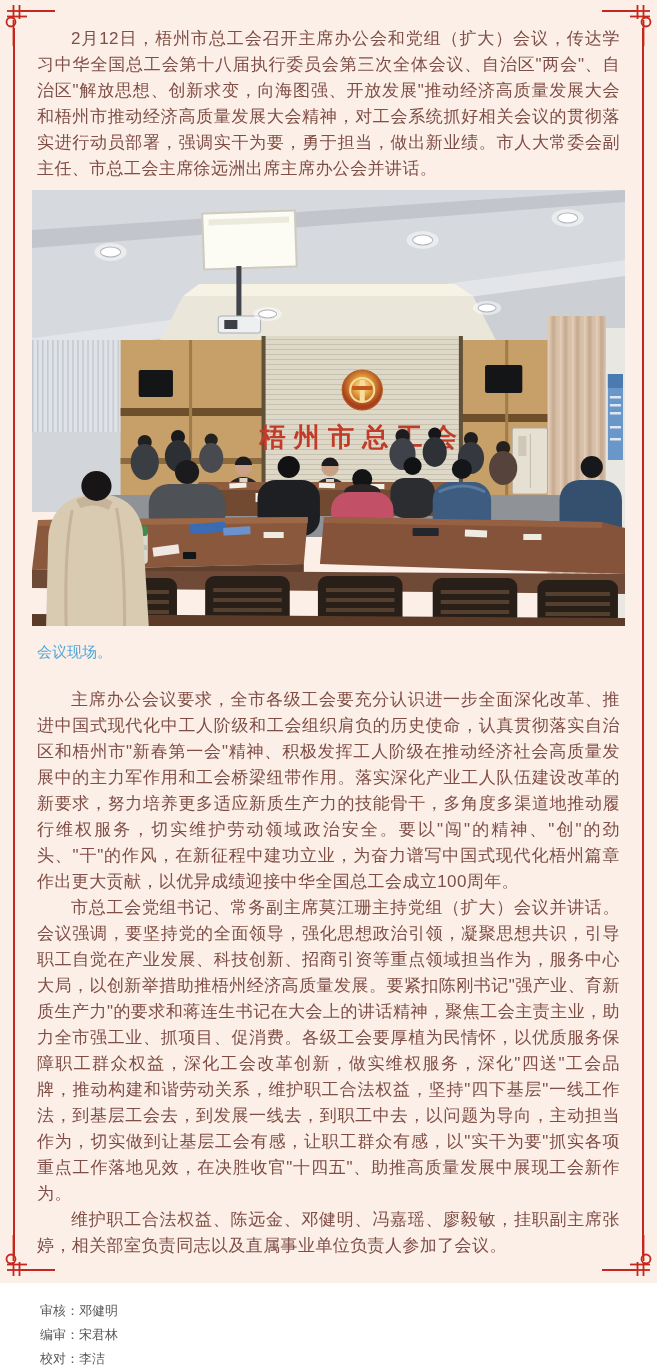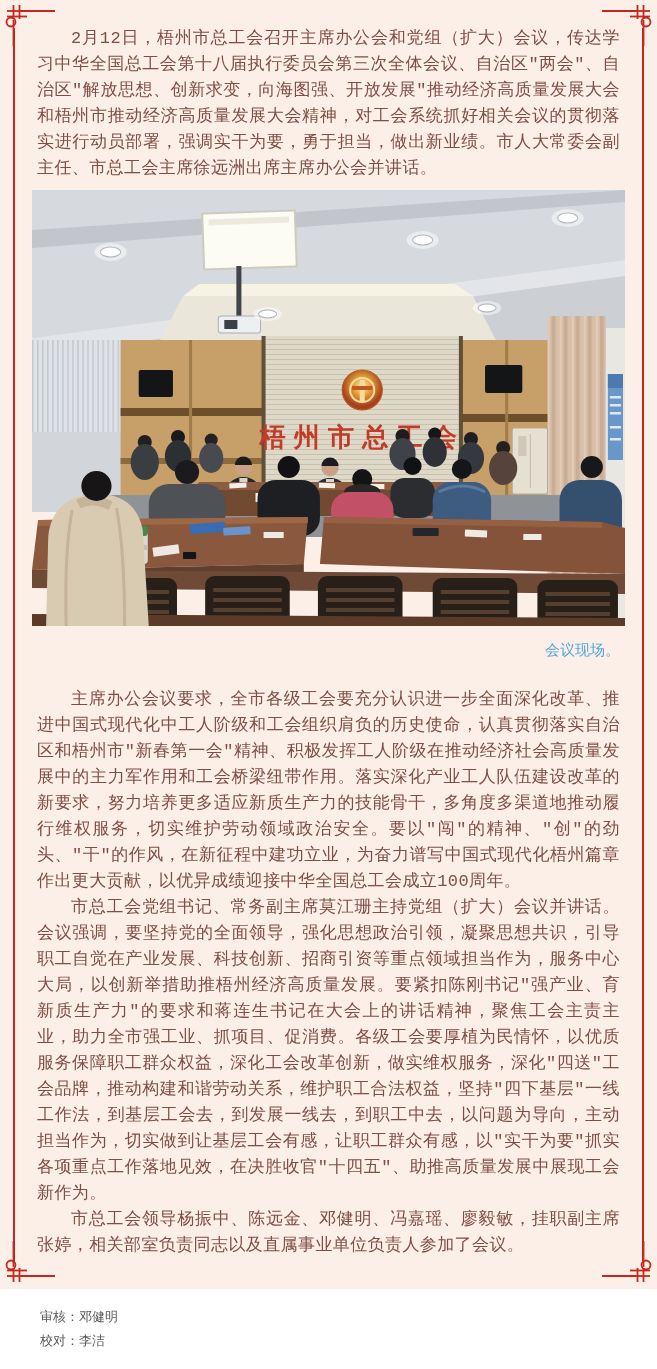--- a/index.html
+++ b/index.html
@@ -1,32 +1,32 @@
 <!DOCTYPE html>
 <html><head>
 <meta charset="utf-8">
 <style>
   html,body{margin:0;padding:0;background:#ffffff;}
   body{width:657px;font-family:"Liberation Sans","DejaVu Sans",sans-serif;}
   .page{width:657px;position:relative;}
-  .content{position:relative;background:#fcefe7;padding:26px 37px 30px;box-sizing:border-box;font-family:Liberation Mono, monospace;}
+  .content{position:relative;background:#fcefe7;padding:26px 37px 24px;box-sizing:border-box;}
   .frame-line{position:absolute;width:2px;background:#c5261d;top:28px;bottom:28px;}
   .frame-line.left{left:13px;}
   .frame-line.right{right:13px;}
   .orn{position:absolute;width:50px;height:42px;}
   .orn svg{display:block;width:100%;height:100%;}
   .orn.tl{left:5px;top:4px;}
   .orn.tr{right:5px;top:4px;transform:scaleX(-1);}
   .orn.bl{left:5px;bottom:6px;transform:scaleY(-1);}
   .orn.br{right:5px;bottom:6px;transform:scale(-1,-1);}
   .article p{font-size:17px;line-height:26px;color:#7f4e46;text-align:justify;
     text-indent:2em;margin:0;letter-spacing:0.4px;}
   .photo-wrap{margin:8px -5px 15px;line-height:0;}
   .photo-wrap svg{width:100%;height:436px;display:block;}
-  .caption{text-align:right;color:#51a7da;font-size:15px;line-height:22px;margin:14px 0 24px;}
+  .caption{text-align:left;color:#51a7da;font-size:15px;line-height:22px;margin:14px 0 24px;}
   .footer{padding:16px 4px 8px;}
   .footer div{font-size:13px;line-height:24px;color:#595959;margin-left:36px;}
 </style>
 </head>
 <body>
 
 <div class="page">
   <div class="content">
 
     <div class="frame-line left"></div>
@@ -295,22 +295,23 @@
             <rect x="120" y="356" width="26" height="9" fill="#efe8e2" transform="rotate(-8 133 360)"></rect>
             <rect x="150" y="362" width="13" height="7" rx="1" fill="#141518"></rect>
           </g>
         </svg>
       </div>
 
       <div class="caption">会议现场。</div>
 
       <p>主席办公会议要求，全市各级工会要充分认识进一步全面深化改革、推进中国式现代化中工人阶级和工会组织肩负的历史使命，认真贯彻落实自治区和梧州市"新春第一会"精神、积极发挥工人阶级在推动经济社会高质量发展中的主力军作用和工会桥梁纽带作用。落实深化产业工人队伍建设改革的新要求，努力培养更多适应新质生产力的技能骨干，多角度多渠道地推动履行维权服务，切实维护劳动领域政治安全。要以"闯"的精神、"创"的劲头、"干"的作风，在新征程中建功立业，为奋力谱写中国式现代化梧州篇章作出更大贡献，以优异成绩迎接中华全国总工会成立100周年。</p>
       <p>市总工会党组书记、常务副主席莫江珊主持党组（扩大）会议并讲话。会议强调，要坚持党的全面领导，强化思想政治引领，凝聚思想共识，引导职工自觉在产业发展、科技创新、招商引资等重点领域担当作为，服务中心大局，以创新举措助推梧州经济高质量发展。要紧扣陈刚书记"强产业、育新质生产力"的要求和蒋连生书记在大会上的讲话精神，聚焦工会主责主业，助力全市强工业、抓项目、促消费。各级工会要厚植为民情怀，以优质服务保障职工群众权益，深化工会改革创新，做实维权服务，深化"四送"工会品牌，推动构建和谐劳动关系，维护职工合法权益，坚持"四下基层"一线工作法，到基层工会去，到发展一线去，到职工中去，以问题为导向，主动担当作为，切实做到让基层工会有感，让职工群众有感，以"实干为要"抓实各项重点工作落地见效，在决胜收官"十四五"、助推高质量发展中展现工会新作为。</p>
-      <p>市总工会领导杨振中、陈远金、邓健明、冯嘉瑶、廖毅敏，挂职副主席张婷，相关部室负责同志以及直属事业单位负责人参加了会议。</p>
+      <p>维护职工合法权益、陈远金、邓健明、冯嘉瑶、廖毅敏，挂职副主席张婷，相关部室负责同志以及直属事业单位负责人参加了会议。</p>
     </div>
   </div>
 
   <div class="footer">
     <div>审核：邓健明</div>
+    <div>编审：宋君林</div>
     <div>校对：李洁</div>
 
   </div>
 </div>
 
 </body></html>

